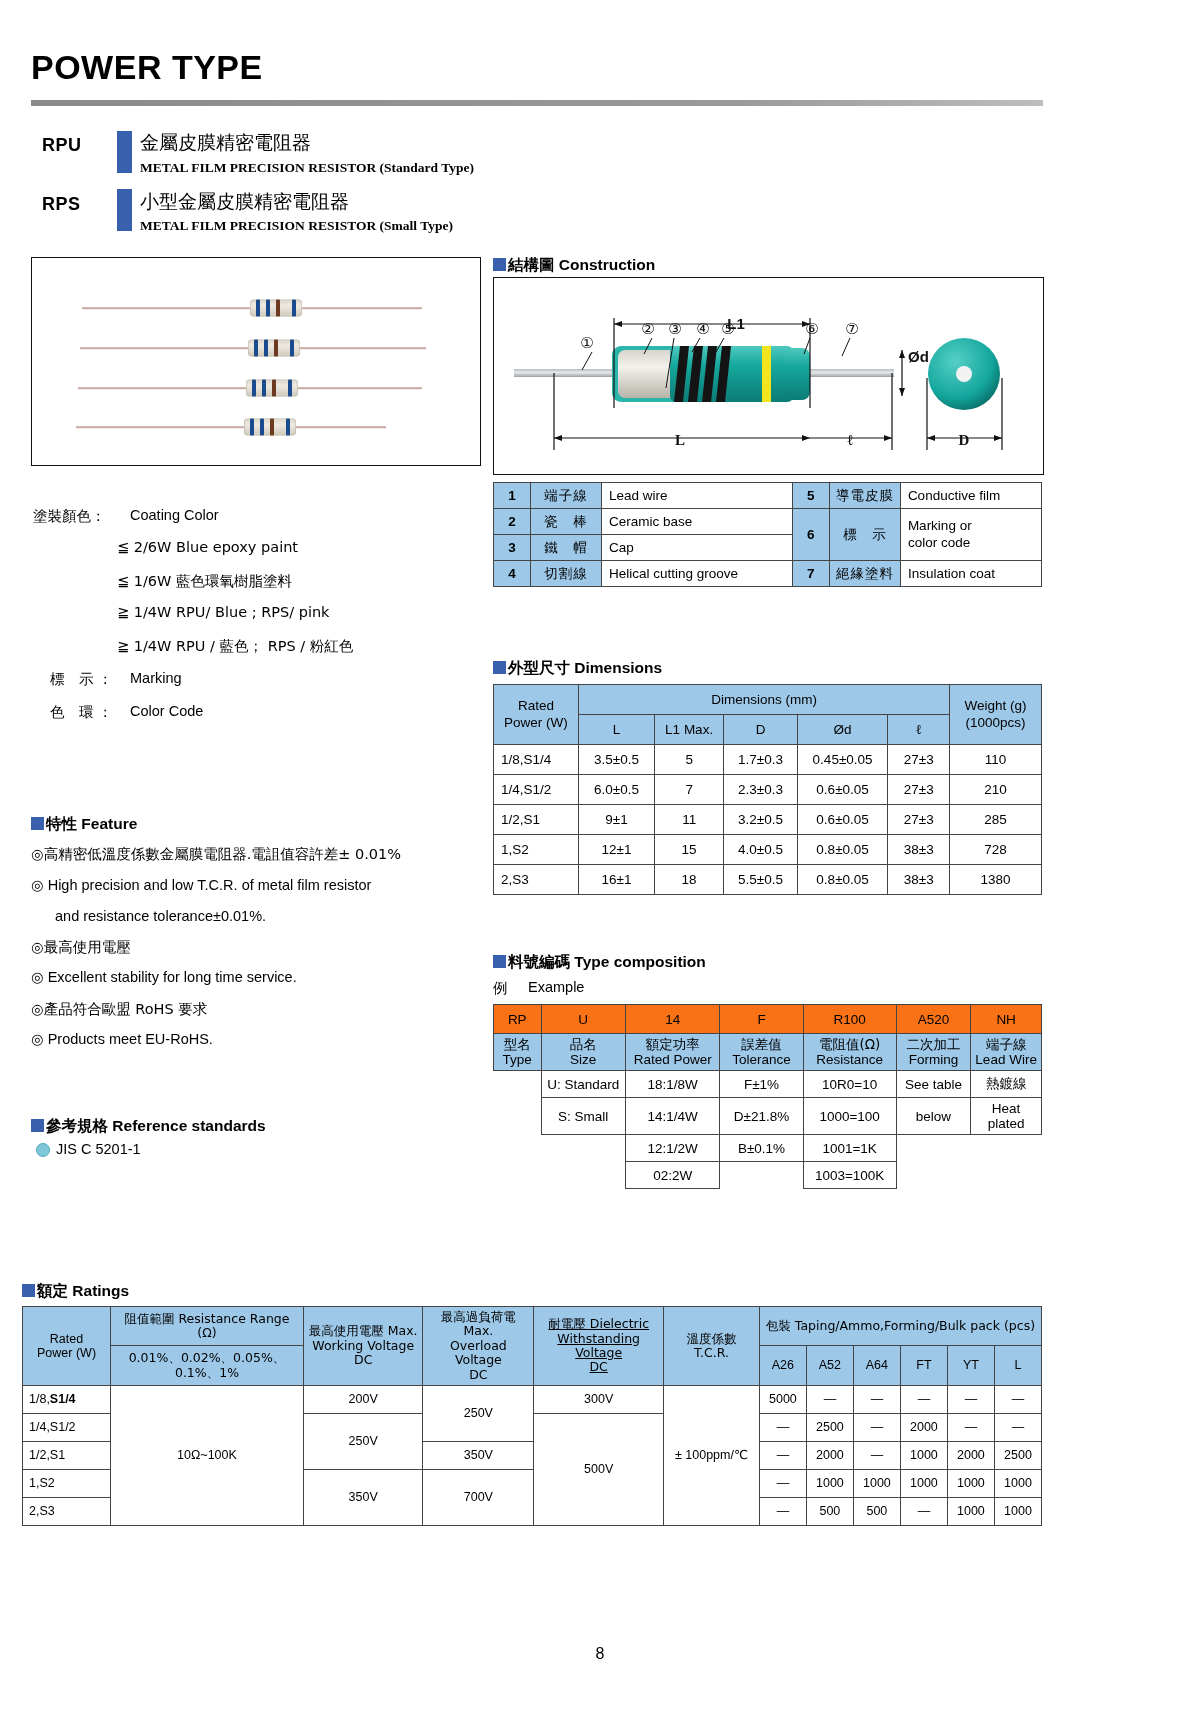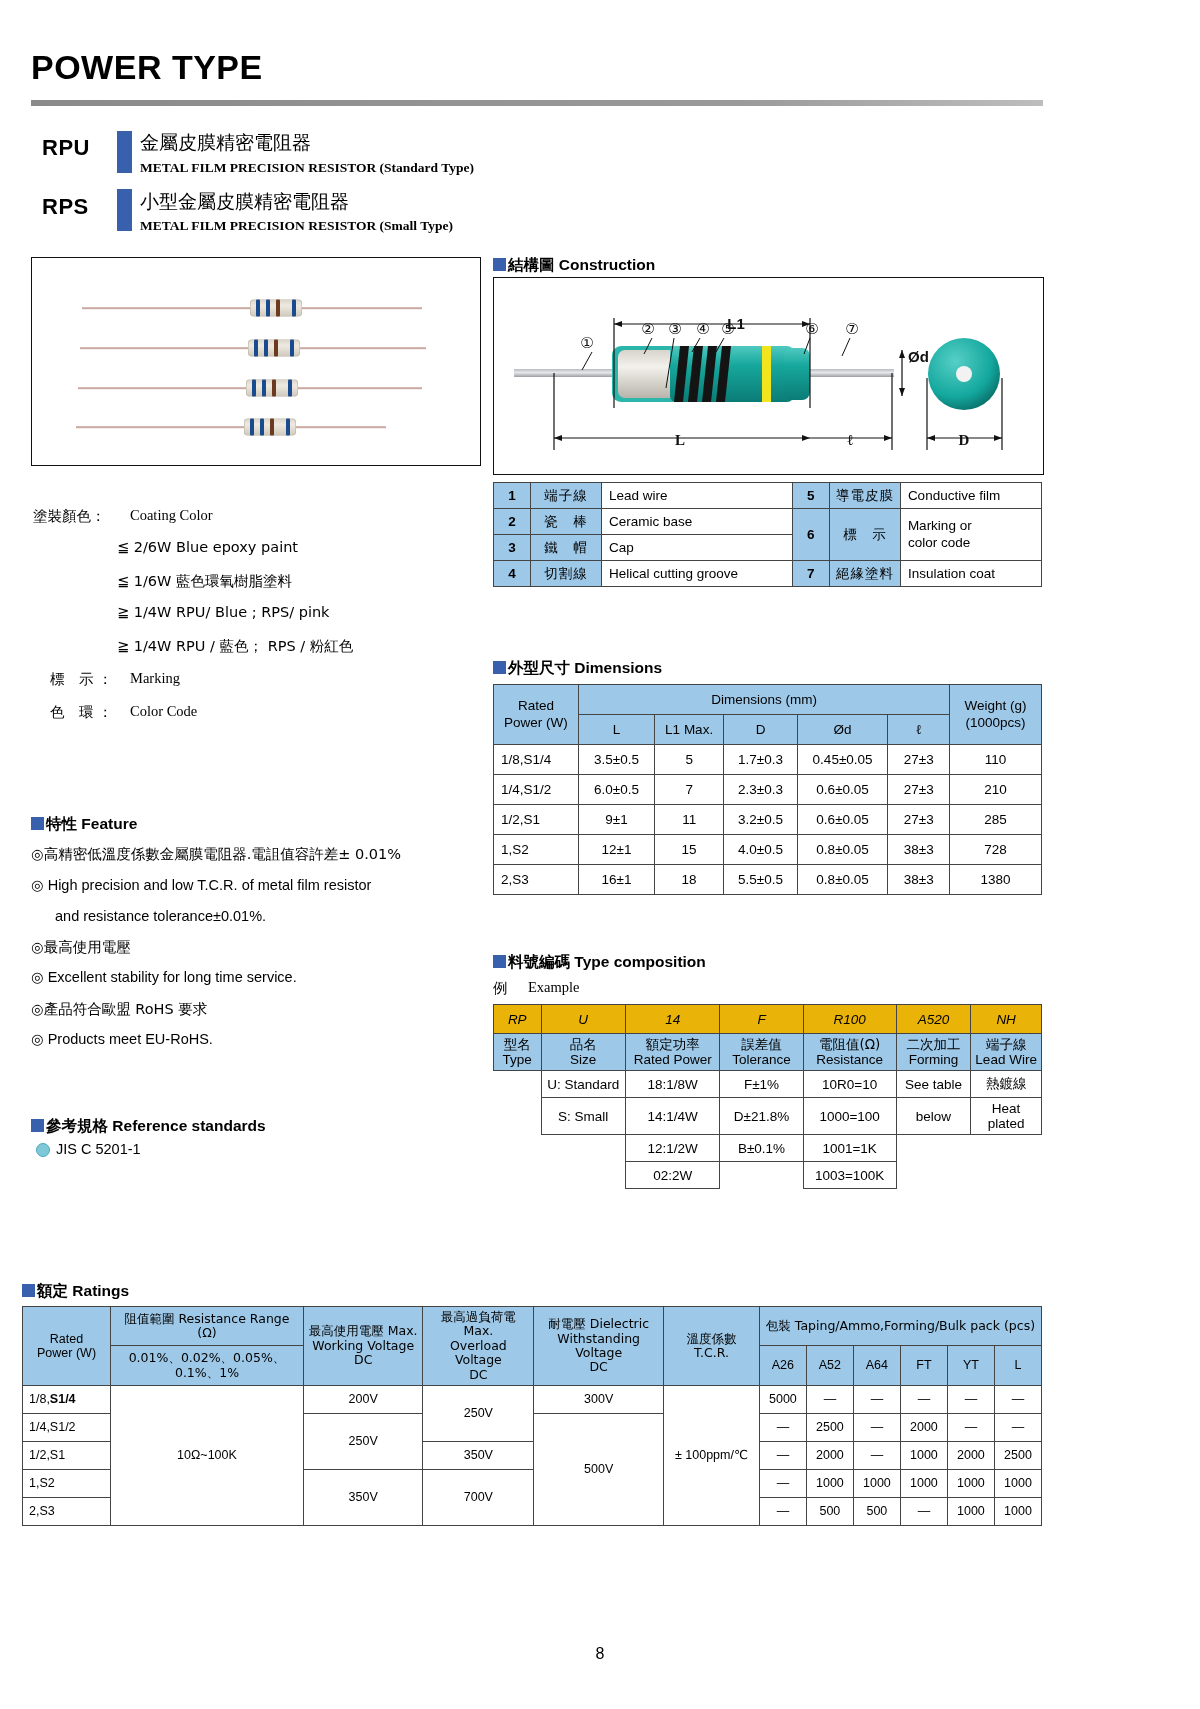--- a/index.html
+++ b/index.html
@@ -19,21 +19,21 @@
     font-size:34px;font-weight:bold;letter-spacing:.5px;
   }
   .title-rule{
     position:absolute;left:31px;top:100px;width:1012px;height:6px;
     background:linear-gradient(to right,#8a8a8a 0%, #9a9a9a 70%, #bdbdbd 100%);
   }
 
   
   .series{position:absolute;}
   .series .code{
-    position:absolute;font-size:22px;font-weight:bold;letter-spacing:.5px;
+    position:absolute;font-size:18px;font-weight:bold;letter-spacing:.5px;
   }
   .series .bar{
     position:absolute;width:15px;height:42px;background:#3860ac;
   }
   .series .cn{
     position:absolute;font-size:19px;font-family:Liberation Sans, sans-serif;
     white-space:nowrap;
   }
   .series .en{
     position:absolute;font-size:13.5px;font-weight:bold;white-space:nowrap;font-family:Liberation Serif, serif;
@@ -63,21 +63,21 @@
   
   .sec-h{position:absolute;font-size:15.5px;font-weight:bold;white-space:nowrap;}
   .sec-h .sq{
     display:inline-block;width:13px;height:13px;background:#3860ac;
     margin-right:2px;vertical-align:-1px;
   }
   .sec-h .cn{font-family:"DejaVu Sans",sans-serif;font-weight:bold;}
 
   
   .ltext{position:absolute;font-size:14.5px;white-space:nowrap;font-family:"DejaVu Sans",sans-serif;}
-  .ltext.en{font-family:Liberation Serif, serif;}
+  .ltext.en{font-family:Liberation Sans, sans-serif;}
 
   .feat-line{position:absolute;font-size:14.5px;white-space:nowrap;font-family:"DejaVu Sans",sans-serif;}
   .feat-line.en{font-family:"Liberation Sans",sans-serif;}
 
   .ref-item{position:absolute;font-size:14.5px;white-space:nowrap;}
   .ref-dot{
     position:absolute;width:12px;height:12px;border-radius:50%;
     background:#7ec8d8;border:1px solid #4fa8bd;
   }
 
@@ -101,21 +101,21 @@
   .parts-tbl td.enname{text-align:left;padding-left:7px;}
 
   
   .dim-tbl{position:absolute;left:493px;top:684px;width:549px;}
   .dim-tbl td{height:23px;}
   .dim-tbl td.rp{text-align:left;padding-left:7px;width:86px;}
 
   
   .type-tbl{position:absolute;left:493px;top:1004px;width:549px;}
   .type-tbl td{height:20px;}
-  .type-tbl tr.ex td{background:#eab308;height:22px;font-style:italic;}
+  .type-tbl tr.ex td{background:#f97316;height:22px;}
   .type-tbl tr.lbl td{background:#9dc8e8;line-height:1.12;padding:3px 2px;}
   .type-tbl tr.val td{background:#fff;}
   .type-tbl td.noborder{border:none;background:transparent !important;}
 
   
   .rat-tbl{position:absolute;left:22px;top:1306px;width:1020px;font-size:12.5px;}
   .rat-tbl td{height:21px;line-height:1.15;}
   .rat-tbl td.rp{text-align:left;padding-left:6px;}
 
   .pagenum{
@@ -519,21 +519,21 @@
     <tbody>
         <tr>
       <td class="hdr" rowspan="2" style="white-space:pre-line;width:88px;">Rated
 Power (W)</td>
       <td class="hdr cn" style="width:218px;">阻值範圍 Resistance Range (Ω)</td>
       <td class="hdr cn" rowspan="2" style="white-space:pre-line;width:128px;">最高使用電壓 Max.
 Working Voltage DC</td>
       <td class="hdr cn" rowspan="2" style="white-space:pre-line;width:115px;">最高過負荷電 Max.
 Overload Voltage
 DC</td>
-      <td class="hdr cn" rowspan="2" style="white-space:pre-line;width:132px;">耐電壓 Dielectric
+      <td class="hdr cn" rowspan="2" style="white-space:pre-line;width:132px;text-decoration:underline;">耐電壓 Dielectric
 Withstanding Voltage
 DC</td>
       <td class="hdr cn" rowspan="2" style="white-space:pre-line;width:98px;">溫度係數
 T.C.R.</td>
       <td class="hdr cn" colspan="6">包裝 Taping/Ammo,Forming/Bulk pack (pcs)</td>
     </tr>
     <tr>
       <td class="hdr cn">0.01%、0.02%、0.05%、0.1%、1%</td>
       <td class="hdr" style="width:41px;">A26</td>
       <td class="hdr" style="width:41px;">A52</td>

